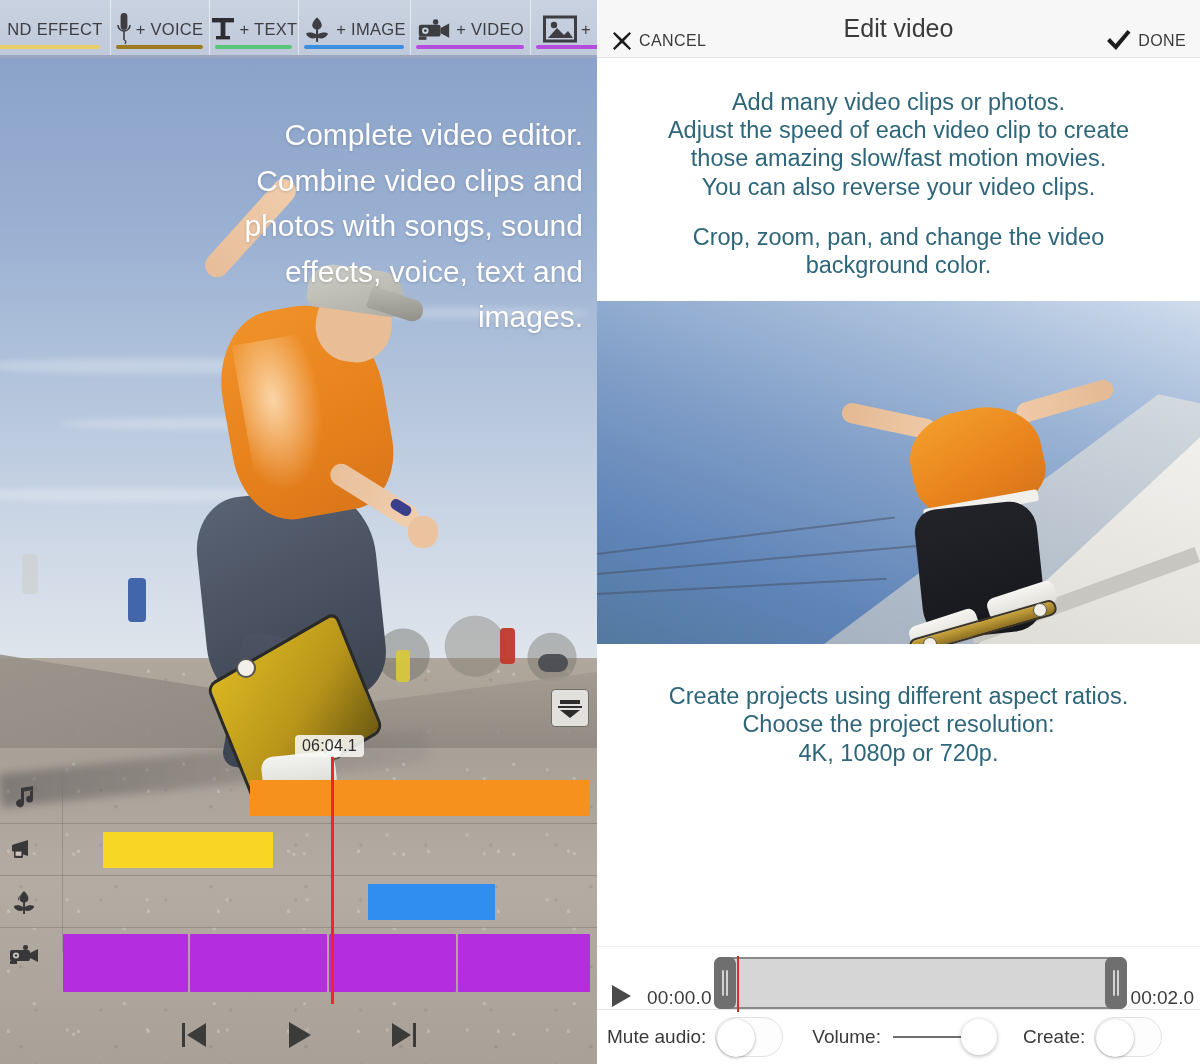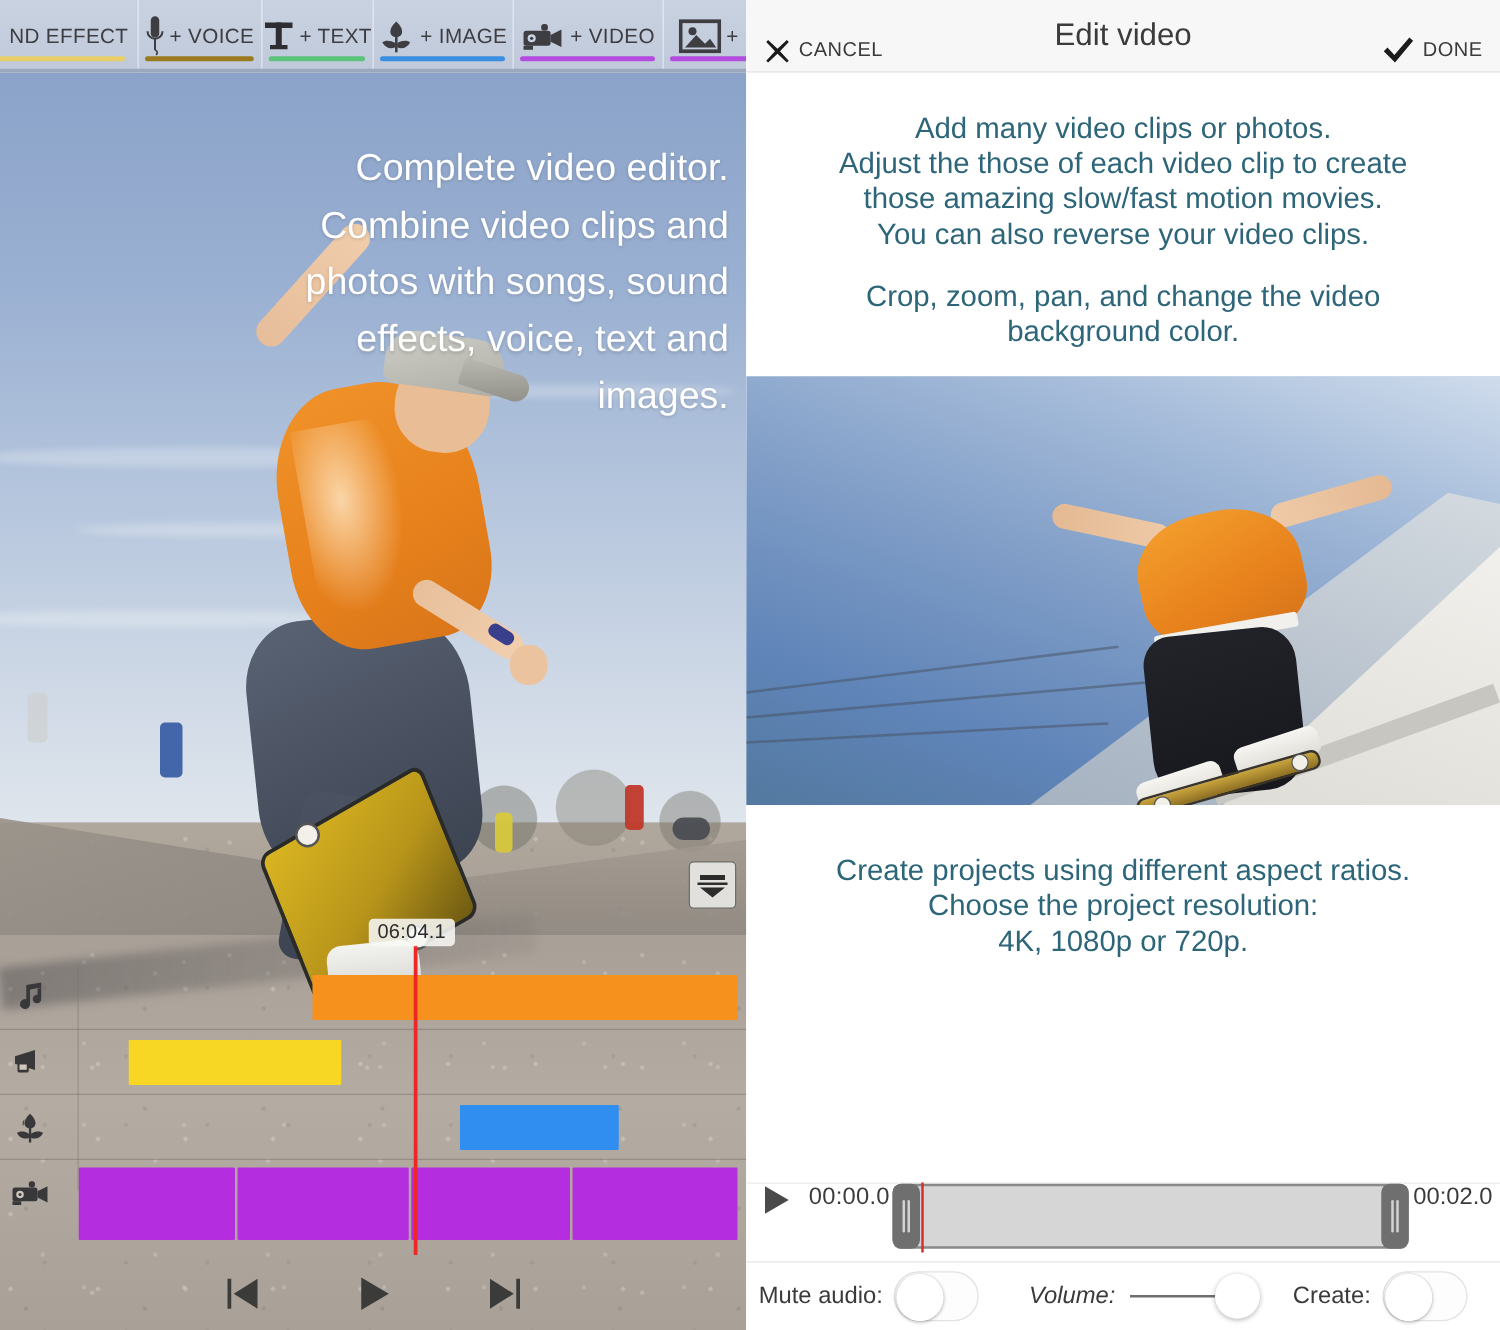--- a/index.html
+++ b/index.html
@@ -313,21 +313,21 @@
   }
 
   .rp-desc2 {
     padding:38px 16px 0; text-align:center;
     color:#2d6579; font-size:23.5px; line-height:1.2;
   }
 
   
   .rp-trimrow {
     position:absolute; left:0; top:946px; width:603px; height:64px;
-    display:flex; align-items:flex-start; border-bottom:1px solid #e6e6e6;
+    display:flex; align-items:flex-end; border-bottom:1px solid #e6e6e6;
     border-top:1px solid #ececec;
   }
   .trim-play { margin-left:12px; display:flex; align-items:center; }
   .trim-time {
     font-size:19px; color:#3b3b3b; margin-left:14px; letter-spacing:.2px;
     white-space:nowrap;
   }
   .trim-track {
     position:relative; flex:1; height:52px; margin:0 2px;
     background:#d6d6d6; border:2px solid #8a8a8a; border-radius:7px;
@@ -355,21 +355,21 @@
   .ctrl-lab { font-size:19px; color:#3a3a3a; }
   .switch {
     position:relative; width:68px; height:40px; border-radius:20px;
     background:#fdfdfd; border:1px solid #e2e2e2; margin-left:9px;
   }
   .switch .knob {
     position:absolute; left:1px; top:1px; width:38px; height:38px;
     background:#fff; border-radius:50%;
     box-shadow:0 1px 3px rgba(0,0,0,.28), 0 0 1px rgba(0,0,0,.2);
   }
-  .vol-wrap { display:flex; align-items:center; margin-left:40px;font-style:italic; }
+  .vol-wrap { display:flex; align-items:center; margin-left:29px; }
   .vol-slider {
     position:relative; width:104px; height:40px; margin-left:12px;
   }
   .vol-line {
     position:absolute; left:0; top:19px; width:82px; height:2px; background:#6e6e6e;
   }
   .vol-knob {
     position:absolute; right:0; top:2px; width:36px; height:36px;
     background:#fff; border-radius:50%;
     box-shadow:0 1px 4px rgba(0,0,0,.3);
@@ -606,21 +606,21 @@
       <div class="rp-done">
         <svg width="26" height="24" viewBox="0 0 26 24">
           <path d="M1 12 L4 9 L9.5 15 L21.5 1 L24.5 3.5 L10 21 Z" fill="#1c1c1c"></path>
         </svg>
         <span class="lab">DONE</span>
       </div>
     </div>
 
     <div class="rp-desc">
       <div class="blk">Add many video clips or photos.</div>
-      <div class="blk">Adjust the those of each video clip to create</div>
+      <div class="blk">Adjust the speed of each video clip to create</div>
       <div class="blk">those amazing slow/fast motion movies.</div>
       <div class="blk">You can also reverse your video clips.</div>
       <div class="gap"></div>
       <div class="blk">Crop, zoom, pan, and change the video</div>
       <div class="blk">background color.</div>
     </div>
 
     <div class="rp-video">
       <div class="rv-sky"></div>
       <div class="rv-wire" style="left:0; top:252px; width:300px; transform:rotate(-7deg);"></div>

